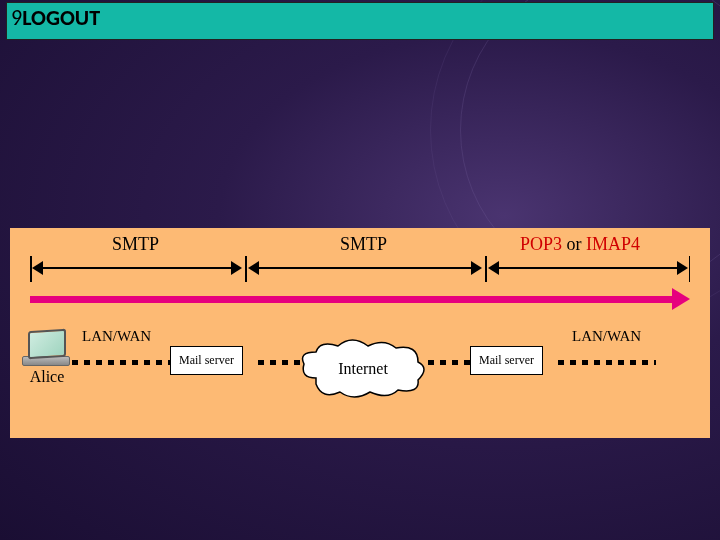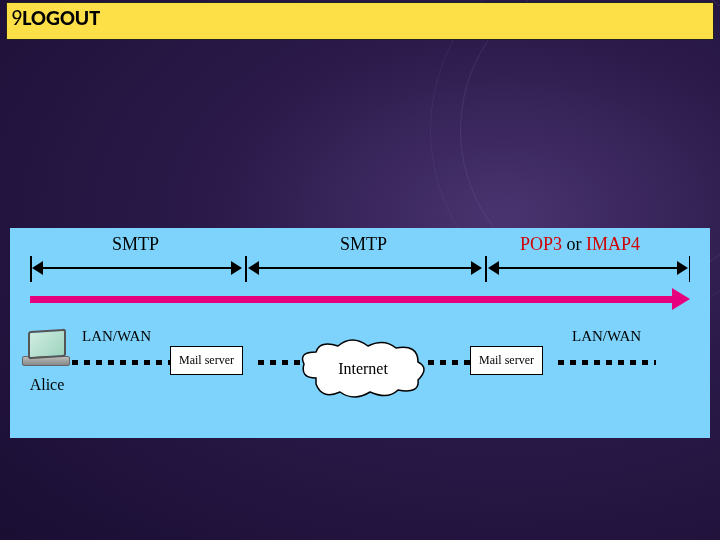--- a/index.html
+++ b/index.html
@@ -27,21 +27,21 @@
     width: 380px;
     height: 380px;
     border: 1px solid rgba(120,100,160,0.15);
     border-radius: 50%;
   }
   .text-box {
     position: absolute;
     top: 2px;
     left: 6px;
     right: 6px;
-    background: #fde047;
+    background: #14b8a6;
     border: 1.5px solid #222;
     padding: 2px 4px 8px 4px;
   }
   .num {
     font-size: 22px;
     color: #000;
     display: inline-block;
     vertical-align: top;
     line-height: 26px;
   }
@@ -57,21 +57,21 @@
     color: #000;
     margin-left: 22px;
     line-height: 26px;
   }
   .diagram {
     position: absolute;
     top: 228px;
     left: 10px;
     right: 10px;
     height: 210px;
-    background: #7dd3fc;
+    background: #fdba74;
   }
   .diag-inner {
     position: absolute;
     left: 20px;
     right: 20px;
     top: 6px;
     bottom: 6px;
   }
   
   .proto-row {
@@ -155,21 +155,21 @@
   .laptop .base {
     width: 48px; height: 10px;
     background: linear-gradient(#bbb,#888);
     border: 1px solid #666;
     border-radius: 2px;
     margin-top: -2px;
   }
   .laptop .name {
     text-align: center;
     font-size: 16px;
-    margin-top: 10px;
+    margin-top: 2px;
   }
   .dashline {
     position: absolute;
     top: 30px;
     height: 5px;
     background-image: repeating-linear-gradient(to right, #000 0 6px, transparent 6px 12px);
   }
   .box {
     position: absolute;
     top: 16px;

